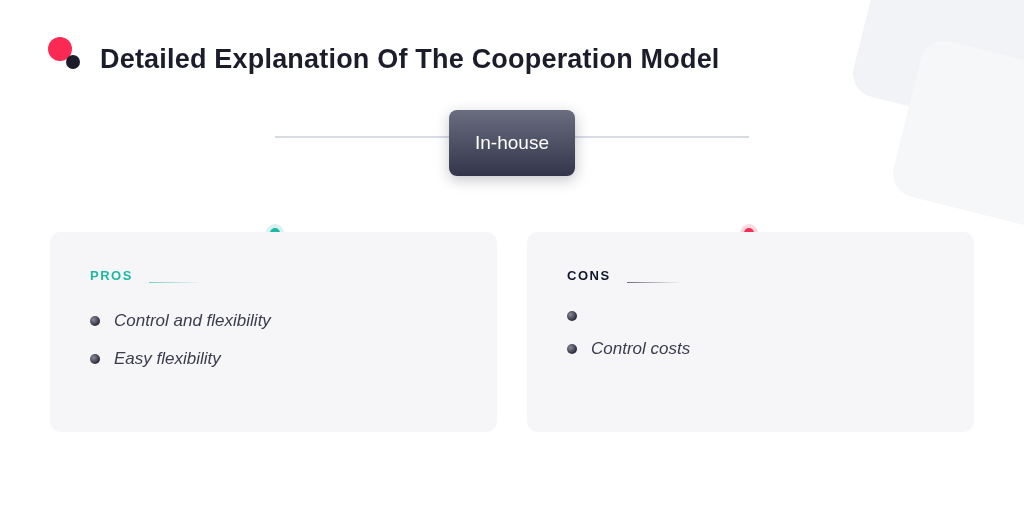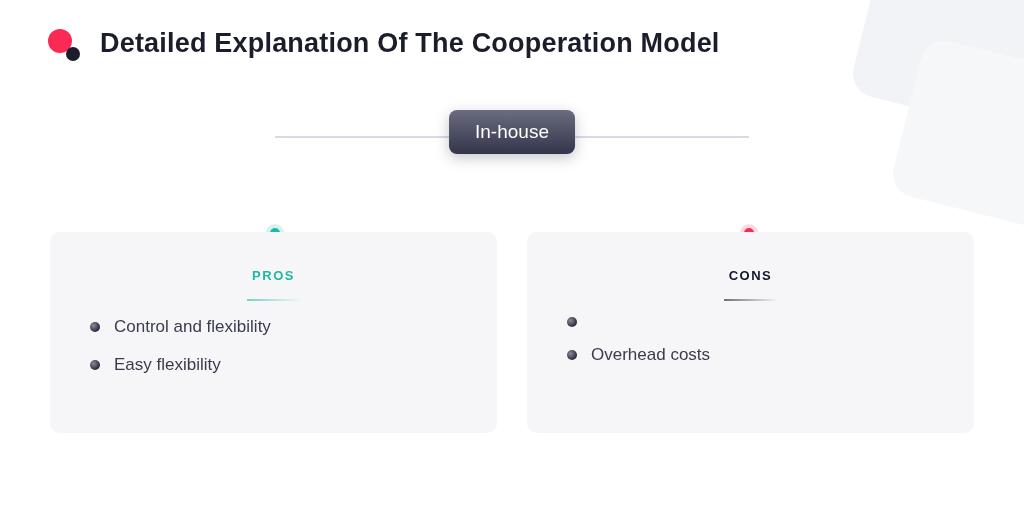--- a/index.html
+++ b/index.html
@@ -56,30 +56,31 @@
     width: 14px; height: 14px;
     border-radius: 50%;
     background: #1b1d2b;
     bottom: -2px; right: -2px;
   }
   .title {
     font-size: 27px;
     font-weight: 700;
     color: #1b1d2b;
     letter-spacing: 0.2px;
+    margin-top: 16px;
   }
 
   
   .badge {
     position: absolute;
     left: 50%; transform: translateX(-50%);
     top: 110px;
     background: linear-gradient(180deg, #6a6c80 0%, #33354a 100%);
     color: #fff;
-    padding: 11px 26px;
+    padding: 22px 26px;
     border-radius: 8px;
     font-size: 19px;
     font-weight: 500;
     box-shadow: 0 4px 14px rgba(30,30,50,0.25);
     z-index: 3;
   }
 
   
   .connectors {
     position: absolute;
@@ -100,38 +101,37 @@
     z-index: 2;
   }
   .card {
     flex: 1;
     background: #f6f6f9;
     border-radius: 10px;
     padding: 36px 40px 40px 40px;
     min-height: 200px;
   }
   .card-header {
-    display: flex; align-items: center;
+    display: flex; align-items: flex-end;
     gap: 16px;
-    margin-bottom: 16px;
-    flex-direction: column;
+    margin-bottom: 28px;
   }
   .card-label {
     font-size: 13px;
     font-weight: 700;
     letter-spacing: 1.5px;
   }
   .label-pros { color: #1fb8a3; }
   .label-cons { color: #0f172a; }
   .divider {
     width: 54px; height: 1.5px;
     background: linear-gradient(90deg, currentColor 0%, rgba(255,255,255,0) 100%);
     opacity: 0.6;
   }
-  .card ul { list-style: none; }
+  .card ul { list-style: none; font-style: italic; }
   .card li {
     display: flex; align-items: center;
     gap: 14px;
     font-size: 17px;
     color: #3a3c4e;
     margin-bottom: 18px;
   }
   .bullet {
     width: 10px; height: 10px;
     border-radius: 50%;
@@ -216,18 +216,18 @@
     <div class="card-header">
       <span class="card-label label-cons">CONS</span>
       <span class="divider label-cons"></span>
     </div>
     <ul>
       <li>
         <span class="bullet"></span>
       </li>
       <li>
         <span class="bullet"></span>
-        <span>Overhead costs</span>
+        <span>Control costs</span>
       </li>
     </ul>
   </div>
 
 </div>
 
 </body></html>

